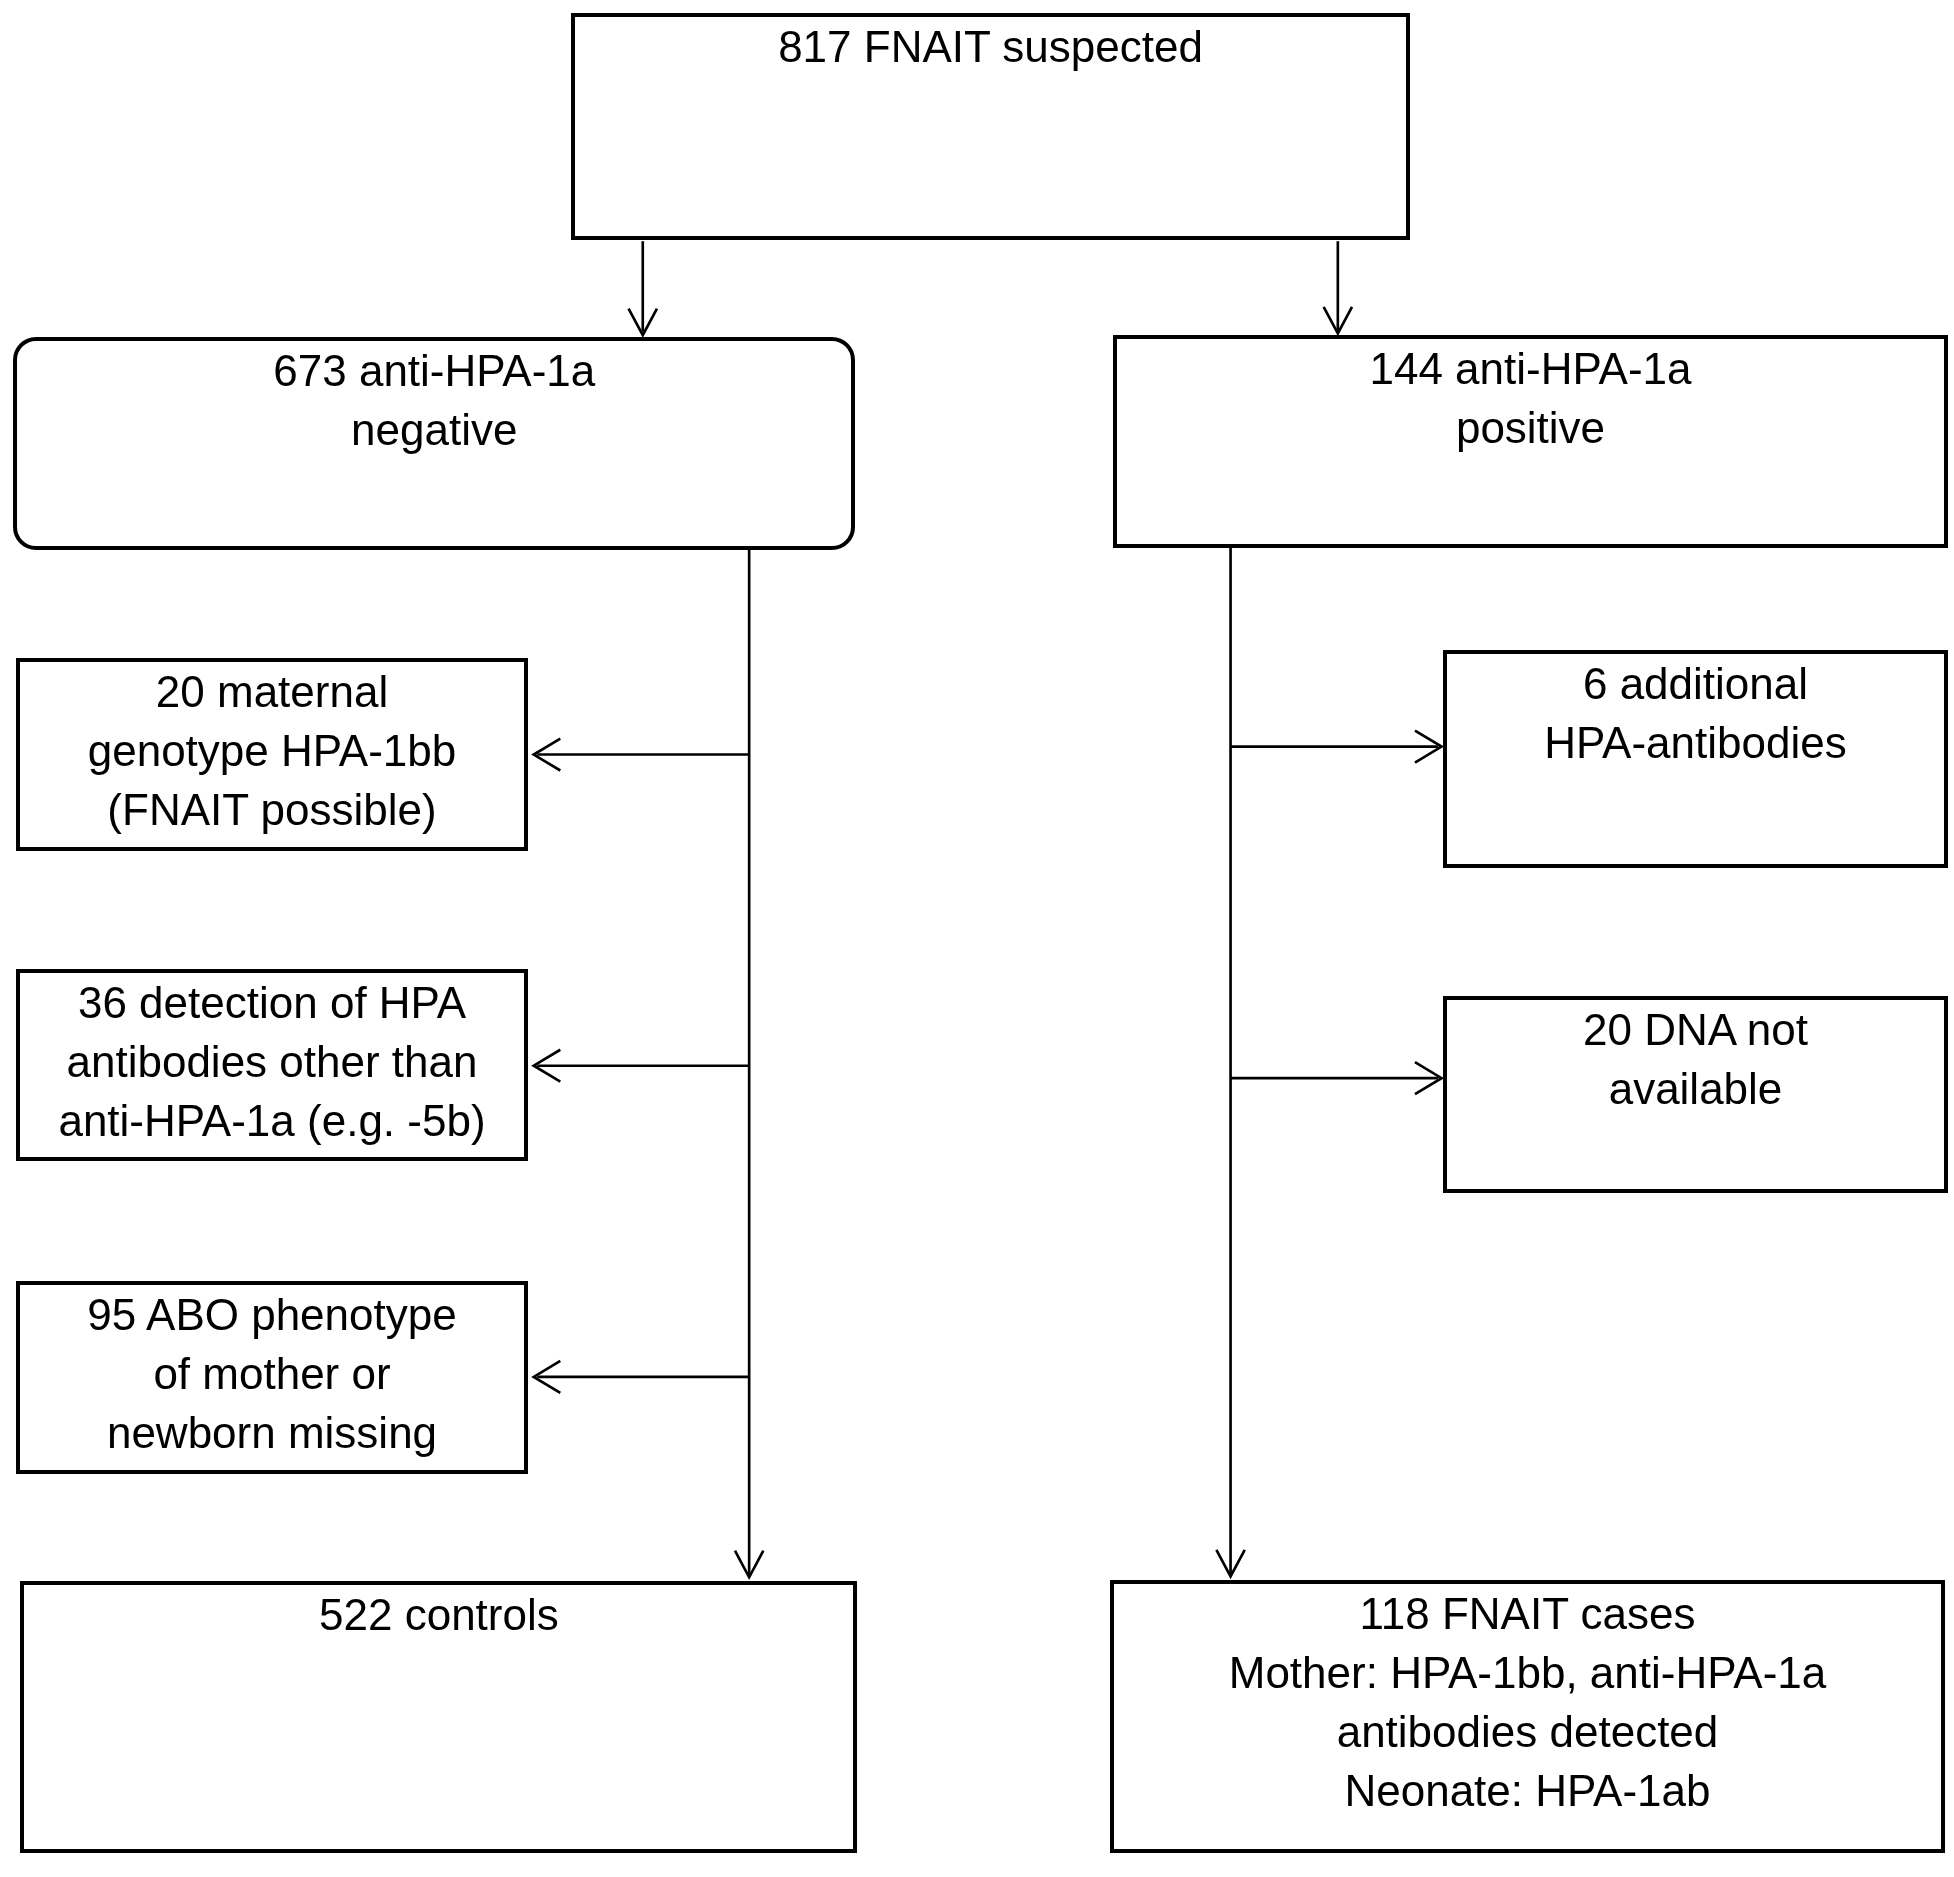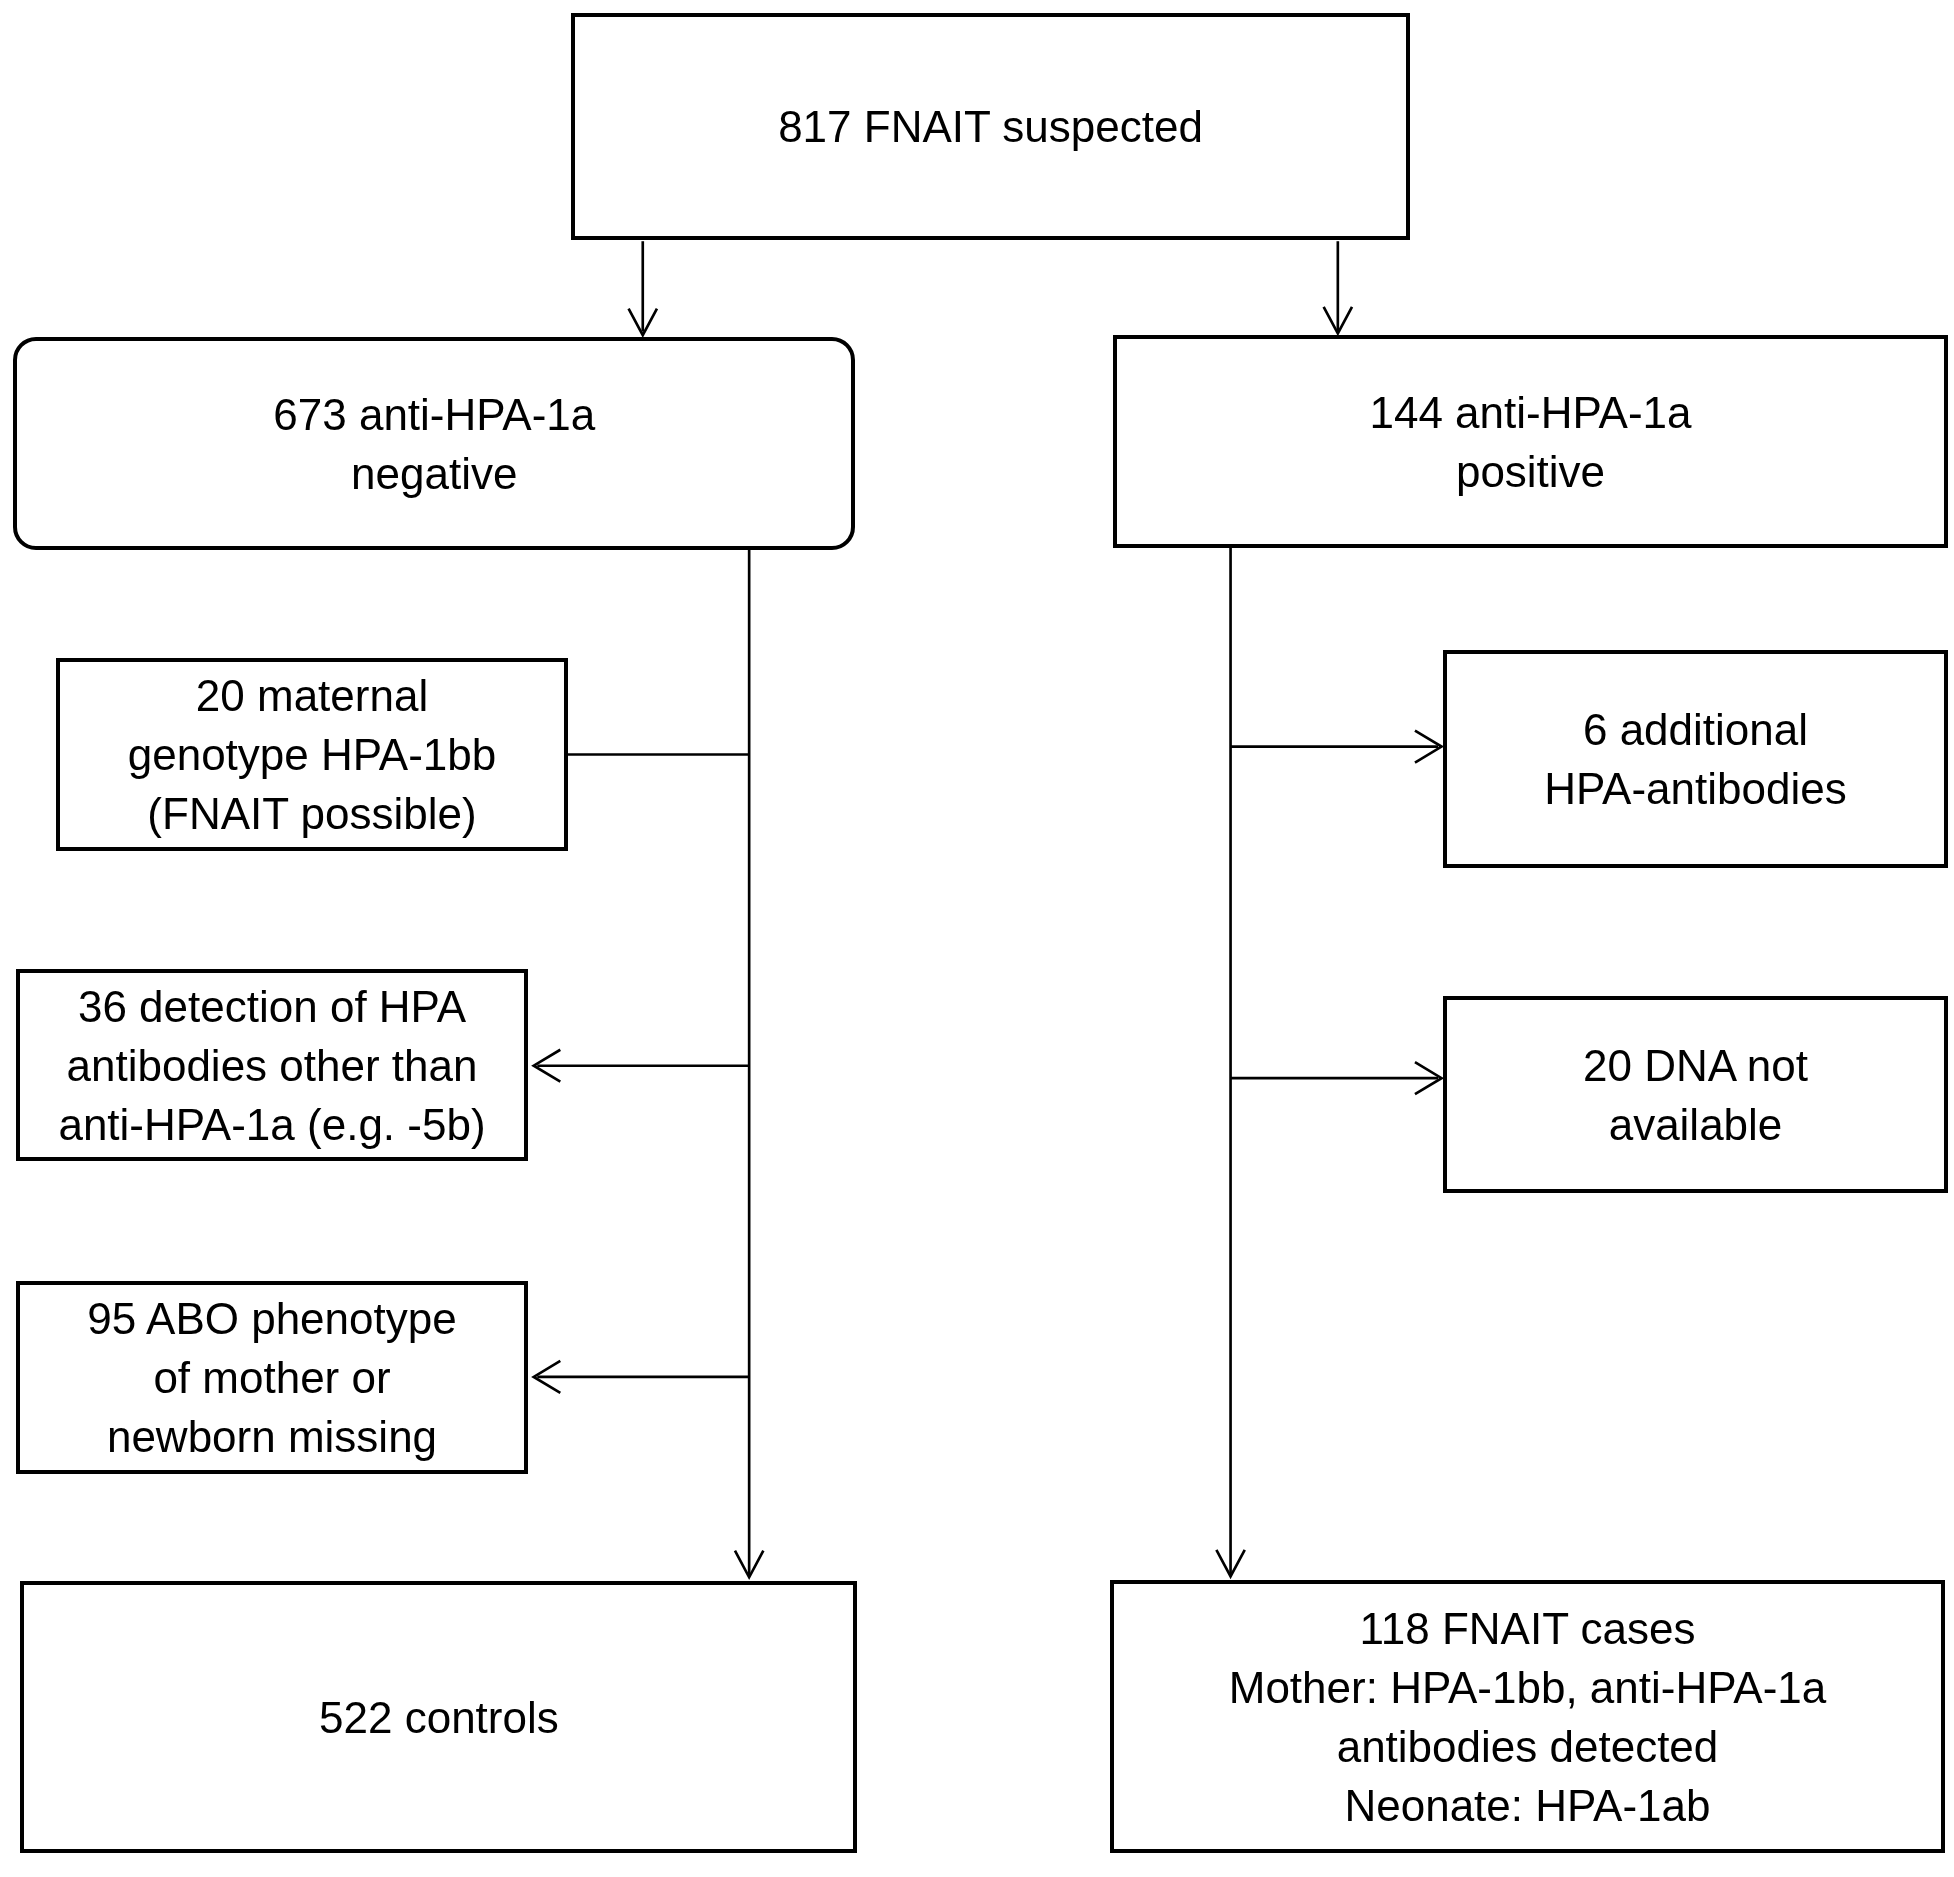--- a/index.html
+++ b/index.html
@@ -27,32 +27,32 @@
     stroke-width: 3;
     fill: none;
   }
   .node {
     position: absolute;
     box-sizing: border-box;
     border: 4.4px solid #000000;
     background: #ffffff;
     display: flex;
     flex-direction: column;
-    justify-content: center;
+    justify-content: flex-start;
     align-items: center;
     text-align: center;
     font-size: 44px;
     line-height: 59px;
   }
   .node .line { display: block; white-space: nowrap; }
 
   .n-root       { left: 571px;  top: 13.3px;   width: 839px; height: 227px; }
   .n-negative   { left: 13.3px;   top: 337px;  width: 842px; height: 213px; border-radius: 23px; }
   .n-positive   { left: 1113px; top: 335px;  width: 835px; height: 213px; }
-  .n-maternal   { left: 16px;   top: 658px;  width: 512px; height: 193px; margin-left: 40px; }
+  .n-maternal   { left: 16px;   top: 658px;  width: 512px; height: 193px; }
   .n-other      { left: 16px;   top: 969px; width: 512px; height: 192px; }
   .n-abo        { left: 16px;   top: 1281px; width: 512px; height: 193px; }
   .n-additional { left: 1443px; top: 650px;  width: 505px; height: 218px; }
   .n-dna        { left: 1443px; top: 996px; width: 505px; height: 197px; }
   .n-controls   { left: 20.4px;   top: 1581px; width: 837px; height: 272px; }
   .n-cases      { left: 1110px; top: 1580px; width: 835px; height: 273px; }
 </style>
 </head>
 <body>
 

